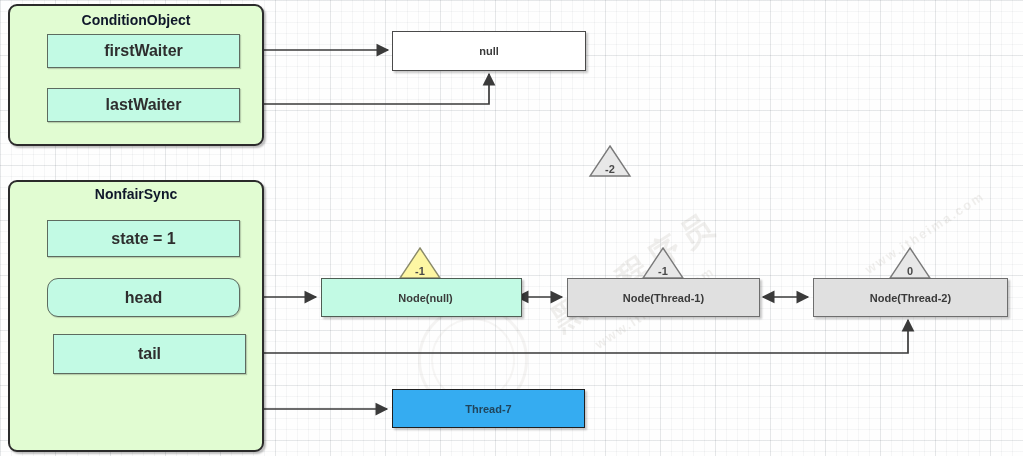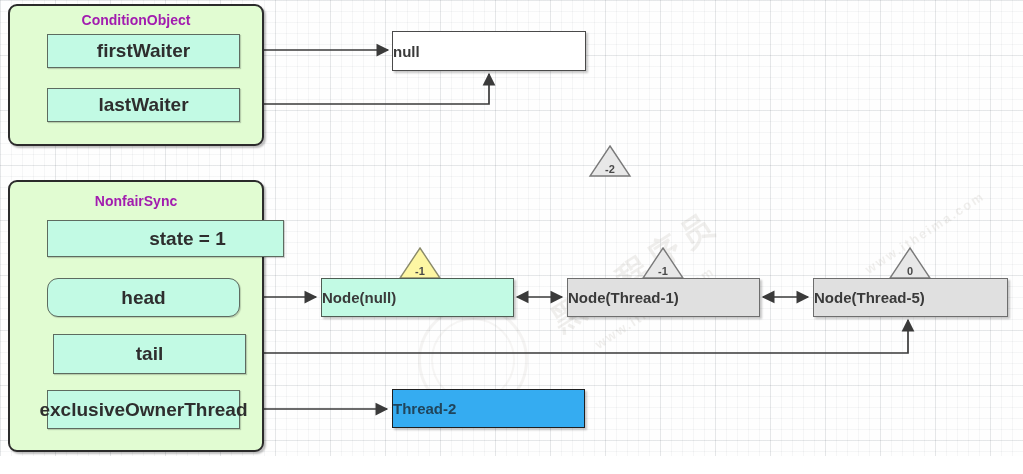--- a/index.html
+++ b/index.html
@@ -16,38 +16,38 @@
     color:#2e2e2e;
   }
   .abs{position:absolute;}
   
   .panel{
     background:#e1fcd2;border:2px solid #2b2b2b;border-radius:9px;
     box-shadow:2px 2px 2px rgba(0,0,0,0.25);
   }
   .panel-title{
     position:absolute;left:0;right:0;text-align:center;
-    font-weight:bold;font-size:14px;color:#a21caf;
+    font-weight:bold;font-size:14px;color:#0f172a;
   }
   
   .field{
     position:absolute;background:#c2fae4;border:1.6px solid #5d6b60;
     box-shadow:1px 1px 1px rgba(0,0,0,0.18);
     display:flex;align-items:center;justify-content:center;
-    font-weight:bold;font-size:19px;color:#2e2e2e;
+    font-weight:bold;font-size:16px;color:#2e2e2e;
   }
   
   .nodebox{
-    position:absolute;display:flex;align-items:center;
-    font-weight:bold;font-size:15px;color:#3a3a3a;
+    position:absolute;display:flex;align-items:center;justify-content:center;
+    font-weight:bold;font-size:11px;color:#3a3a3a;
     box-shadow:2px 2px 2px rgba(0,0,0,0.22);
   }
   .nb-white{background:#ffffff;border:1.6px solid #4a4a4a;}
   .nb-gray{background:#e0e0e0;border:1.6px solid #6e6e6e;}
-  .nb-mint{background:#c2fae4;border:1.6px solid #4f5d54;}
+  .nb-mint{background:#c2fae4;border:1.6px solid #4f5d54;padding-left:8px;}
   .nb-blue{background:#35acf1;border:1.6px solid #1f1f1f;color:#20455c;}
   
   .badge{position:absolute;width:44px;height:33px;}
   .badge svg{position:absolute;left:0;top:0;}
   .badge .bl{
     position:absolute;left:0;right:0;bottom:2px;text-align:center;
     font-size:11px;font-weight:bold;color:#4a4a4a;
   }
   .connectors{position:absolute;left:0;top:0;pointer-events:none;}
   
@@ -103,33 +103,30 @@
   </div>
   <div class="field" style="left:47px;top:88px;width:191px;height:32px;">
     <span>lastWaiter</span>
   </div>
 
   <div class="nodebox nb-white" style="left:392px;top:31px;width:192px;height:38px;">
     <span>null</span>
   </div>
 
   <div class="abs panel" style="left:8px;top:180px;width:252px;height:268px;">
-    <div class="panel-title" style="top:11px;">NonfairSync</div>
+    <div class="panel-title" style="top:4px;">NonfairSync</div>
   </div>
-  <div class="field" style="left:47px;top:220px;width:191px;height:35px;padding-left:44px;">
+  <div class="field" style="left:47px;top:220px;width:191px;height:35px;">
     <span>state = 1</span>
   </div>
   <div class="field" style="left:47px;top:278px;width:191px;height:37px;border-radius:11px;">
     <span>head</span>
   </div>
   <div class="field" style="left:53px;top:334px;width:191px;height:38px;">
     <span>tail</span>
-  </div>
-  <div class="field" style="left:47px;top:390px;width:191px;height:37px;">
-    <span>exclusiveOwnerThread</span>
   </div>
 
   <div class="badge" style="left:588px;top:144px;">
     <svg width="44" height="33">
       <path d="M22 2 L42 32 L2 32 Z" fill="#e8e8e8" stroke="#7a7a7a" stroke-width="1.4"></path>
     </svg>
     <span class="bl">-2</span>
   </div>
 
   <div class="badge" style="left:398px;top:246px;">
@@ -152,21 +149,21 @@
     <span>Node(Thread-1)</span>
   </div>
 
   <div class="badge" style="left:888px;top:246px;">
     <svg width="44" height="33">
       <path d="M22 2 L42 32 L2 32 Z" fill="#e8e8e8" stroke="#7a7a7a" stroke-width="1.4"></path>
     </svg>
     <span class="bl">0</span>
   </div>
   <div class="nodebox nb-gray" style="left:813px;top:278px;width:193px;height:37px;">
-    <span>Node(Thread-5)</span>
+    <span>Node(Thread-2)</span>
   </div>
 
   <div class="nodebox nb-blue" style="left:392px;top:389px;width:191px;height:37px;">
-    <span>Thread-2</span>
+    <span>Thread-7</span>
   </div>
 
   <div class="bottom-strip"></div>
 </div>
 
 </body></html>

